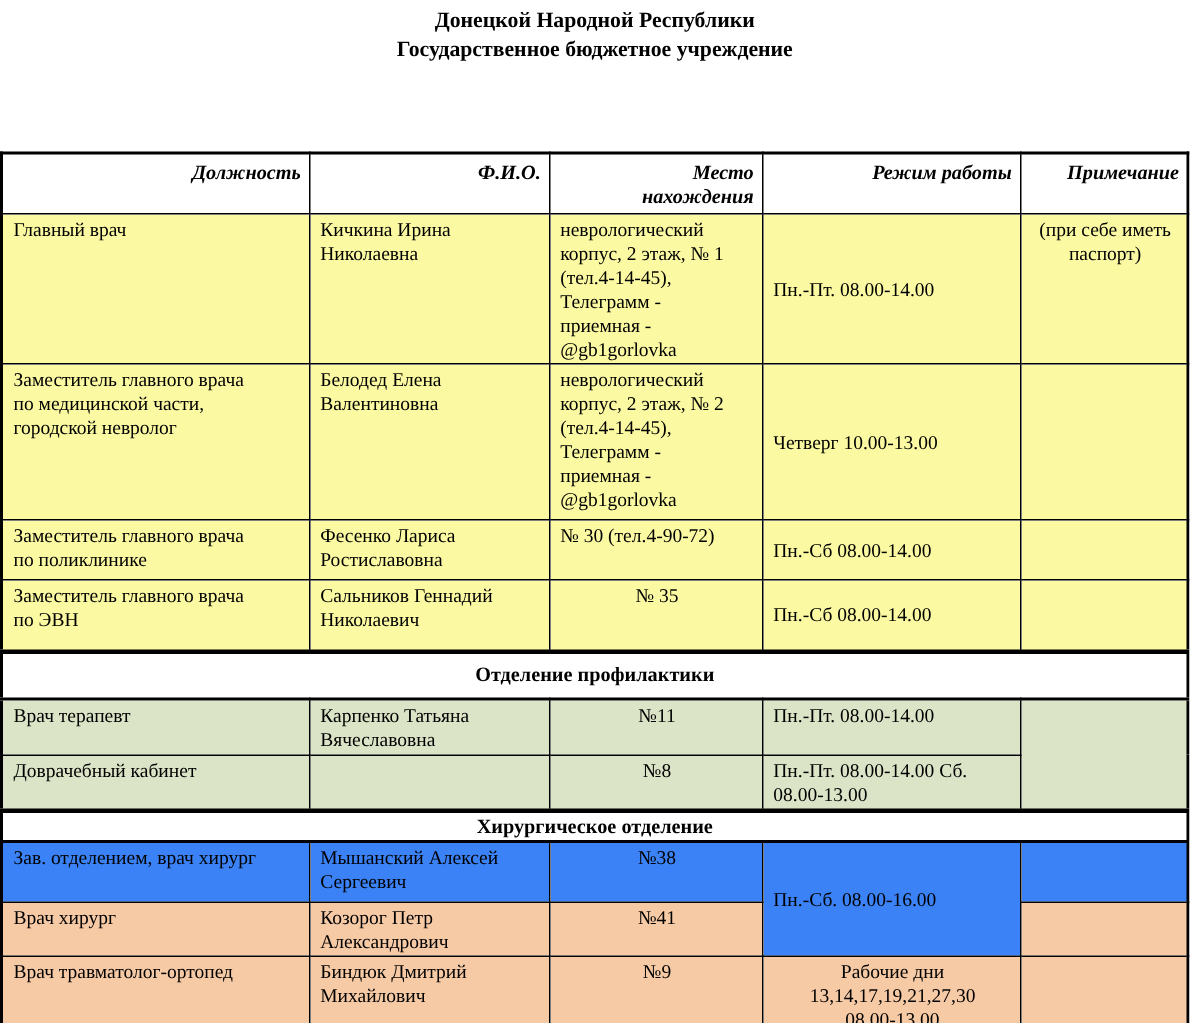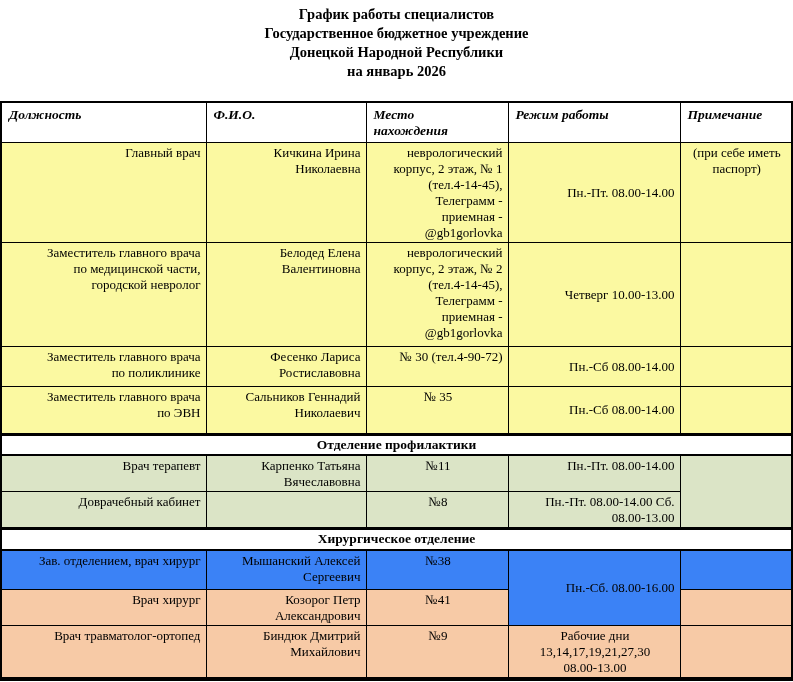--- a/index.html
+++ b/index.html
@@ -13,56 +13,54 @@
     font-weight:bold;font-size:14.5px;line-height:19px;
   }
   table.sched{
     border-collapse:collapse;table-layout:fixed;width:791px;
     border:2px solid #000;border-bottom:4px solid #000;
   }
   td,th{
     border:1px solid #000;
     font-size:13px;line-height:16px;font-weight:normal;
     padding:2px 5px 1px 7px;
-    vertical-align:top;text-align:right;
+    vertical-align:top;text-align:left;
     white-space:pre-line;overflow:hidden;
   }
   th{
     font-weight:bold;font-style:italic;font-size:13.5px;
-    text-align:left;background:#ffffff;padding-top:4px;
+    text-align:right;background:#ffffff;padding-top:4px;
   }
   td.sec{
     font-weight:bold;font-size:13.5px;text-align:center;
     background:#ffffff;vertical-align:middle;
     border-top:3px solid #000;border-bottom:2px solid #000;
     padding:1px 0;white-space:normal;
   }
   .tc{text-align:center;}
   .vm{vertical-align:middle;}
   tr.h-hdr{height:40px;}
   tr.h-chief{height:100px;}
   tr.h-dmed{height:104px;}
   tr.h-dpol{height:40px;}
   tr.h-devn{height:48px;}
-  tr.h-sec1{height:20px;}
+  tr.h-sec1{height:32px;}
   tr.h-ther{height:37px;}
   tr.h-pren{height:31px;}
   tr.h-sec2{height:21px;}
   tr.h-hsur{height:40px;}
   tr.h-sur{height:29px;}
   tr.h-trau{height:44px;padding-left:10px;}
 </style>
 </head>
 <body>
 
 <div class="doc-title">
-  <div>График работы специалистов</div>
+  <div>Донецкой Народной Республики</div>
   <div>Государственное бюджетное учреждение</div>
-  <div>Донецкой Народной Республики</div>
-  <div>на январь 2026</div>
 </div>
 
 <table class="sched">
   <colgroup>
     <col style="width:205px">
       <col style="width:160px">
       <col style="width:142px">
       <col style="width:172px">
       <col style="width:112px">
   </colgroup>

